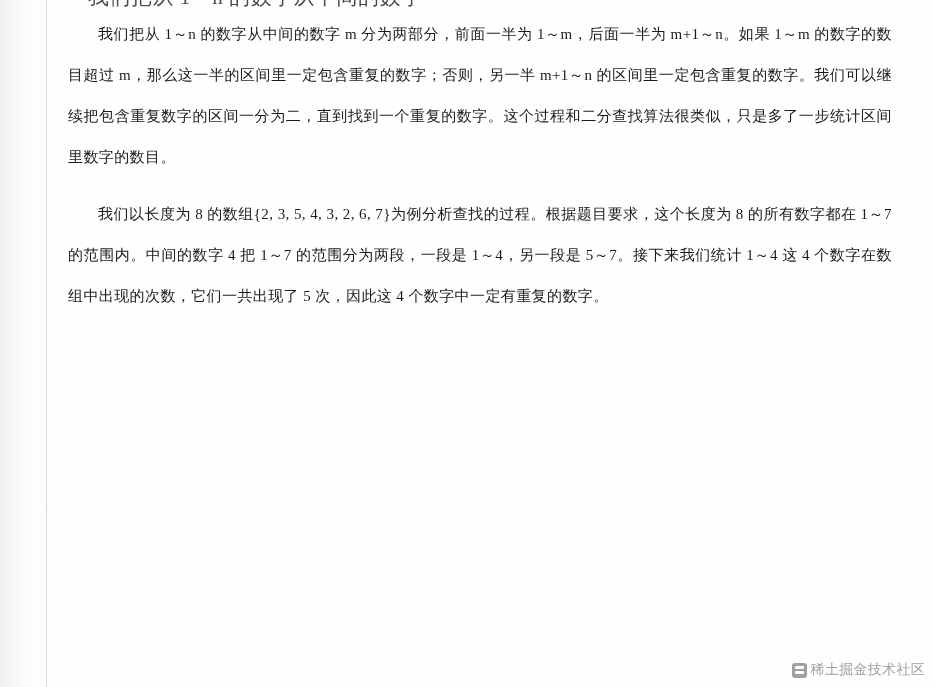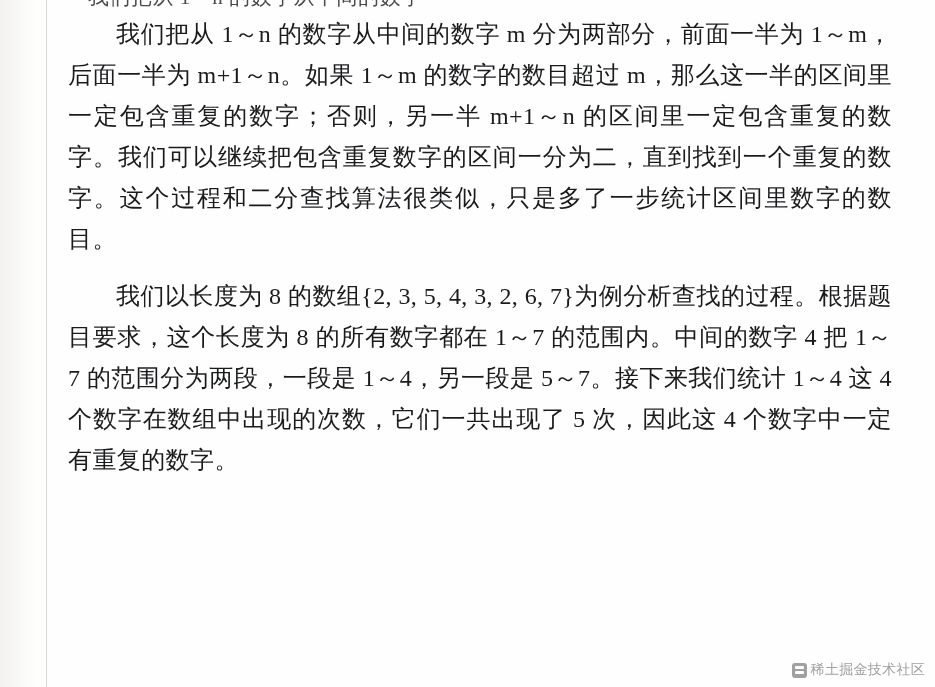--- a/index.html
+++ b/index.html
@@ -51,21 +51,21 @@
   }
   .content {
     position: absolute;
     top: 14px;
     left: 68px;
     width: 840px;
     height: 660px;
   }
   p.para {
     margin: 0 16px 16px 0;
-    font-size: 24px;
+    font-size: 15px;
     line-height: 41px;
     text-align: justify;
     text-justify: inter-ideograph;
     letter-spacing: 0.4px;
     text-indent: 2em;
     color: #1a1b1d;
   }
   p.para:last-child { margin-bottom: 0; }
   
   .watermark {

